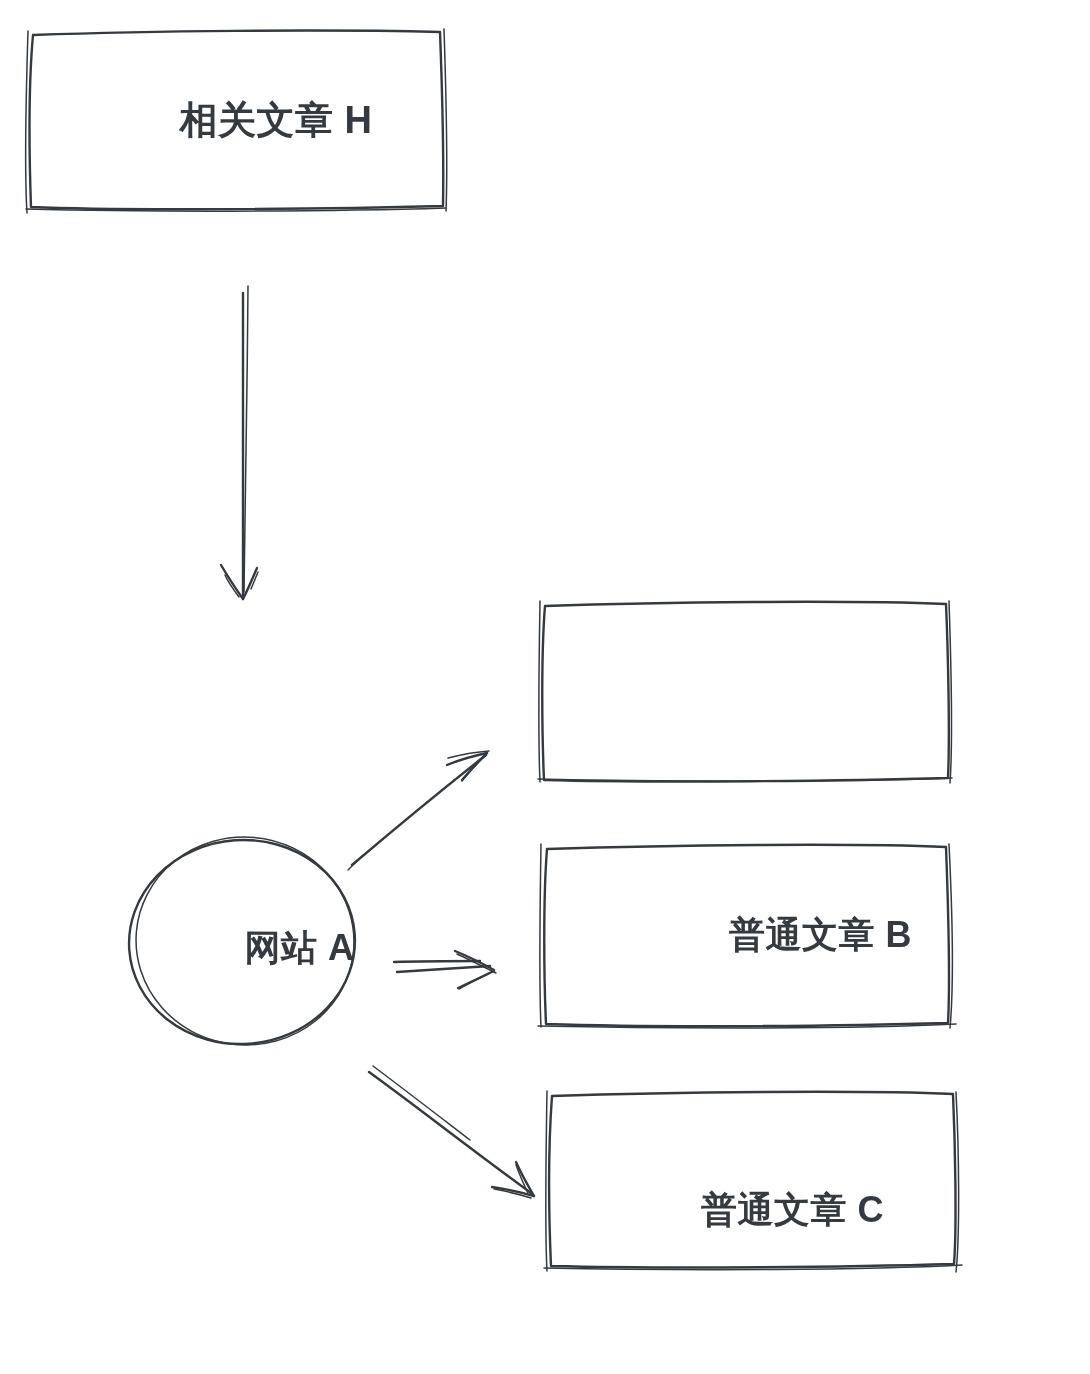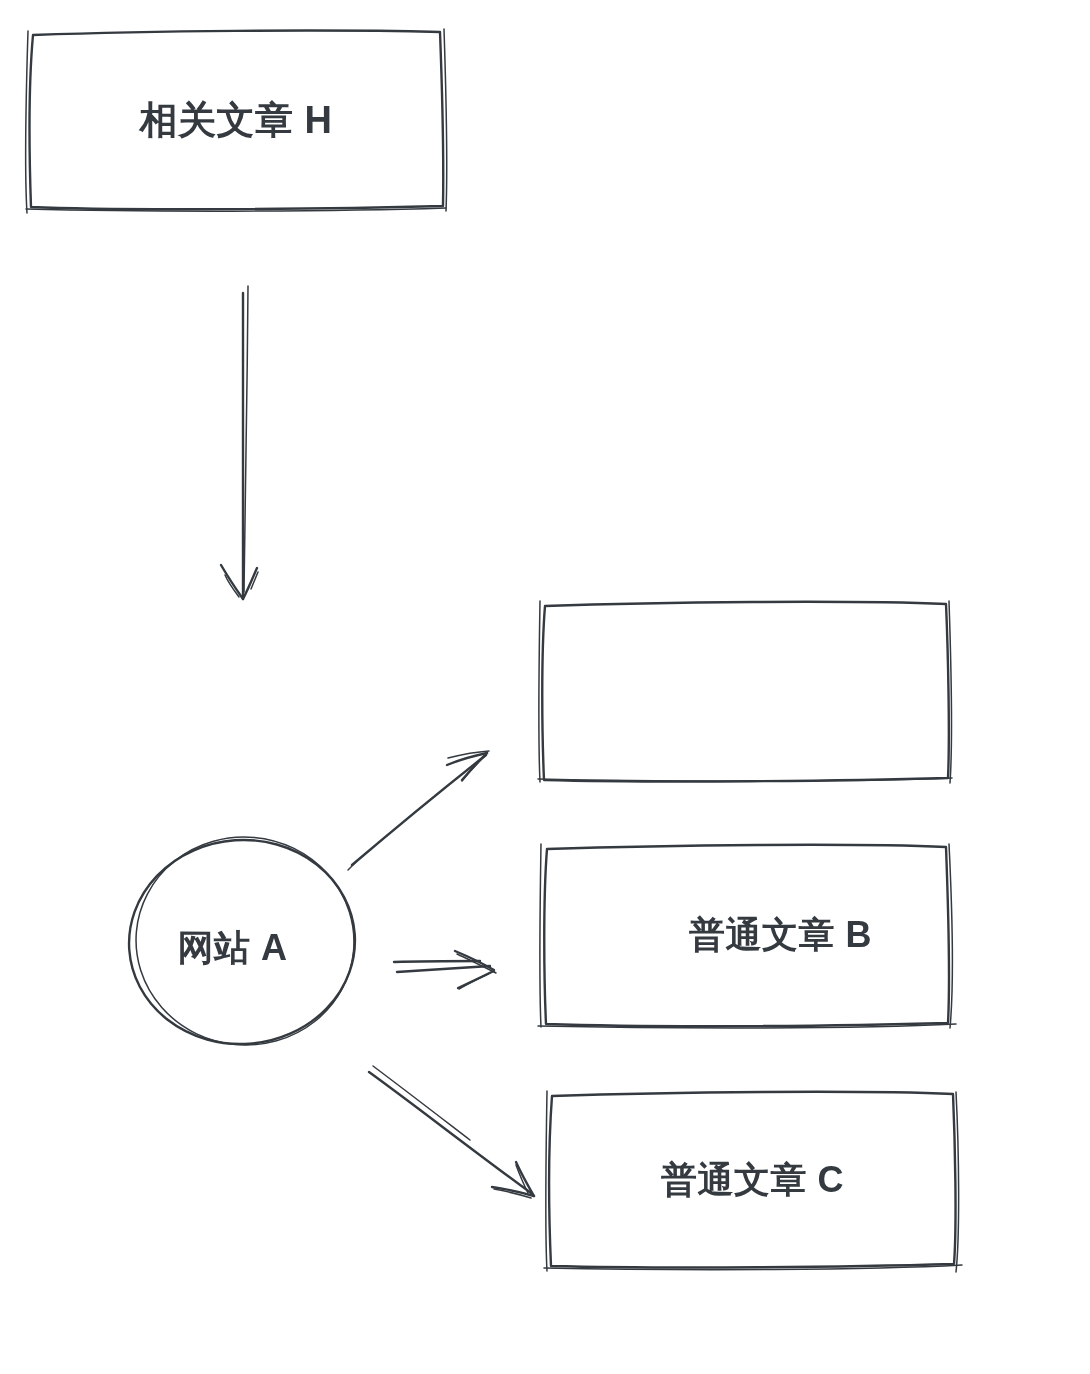--- a/index.html
+++ b/index.html
@@ -29,20 +29,21 @@
     display: flex;
     align-items: center;
     justify-content: center;
     text-align: center;
     font-weight: 700;
     color: #343a40;
     font-size: 36px;
     letter-spacing: 0.5px;
     white-space: nowrap;
     pointer-events: none;
+    padding-left: 40px;
   }
 </style>
 </head>
 <body>
 
 <div class="canvas">
 
   <svg class="diagram-svg" viewBox="0 0 1090 1374" aria-hidden="true">
 
     <g>
@@ -110,20 +111,20 @@
     <g>
       <path class="sketch" d="M 552 1096 C 670 1092 862 1090 953 1094 C 955 1140 957 1225 954 1264 C 850 1267 672 1269 551 1266 C 549 1220 548 1150 552 1096 Z"></path>
       <path class="sketch thin" d="M 547 1091 C 546 1150 545 1235 547 1271"></path>
       <path class="sketch thin" d="M 956 1092 C 959 1150 960 1235 956 1272"></path>
       <path class="sketch thin" d="M 544 1268 C 690 1271 870 1270 962 1265"></path>
     </g>
   </svg>
 
   <div class="node-label" style="left:25px; top:28px; width:422px; height:184px; font-size:38px;">相关文章 H</div>
 
-  <div class="node-label" style="left:119px; top:843px; width:227px; height:210px;">网站 A</div>
+  <div class="node-label" style="left:146px; top:843px; width:227px; height:210px;">网站 A</div>
 
 
   <div class="node-label" style="left:540px; top:843px; width:481px; height:185px;">普通文章 B</div>
 
-  <div class="node-label" style="left:545px; top:1090px; width:415px; height:180px;">普通文章 C</div>
+  <div class="node-label" style="left:545px; top:1120px; width:415px; height:180px;">普通文章 C</div>
 
 </div>
 
 </body></html>

